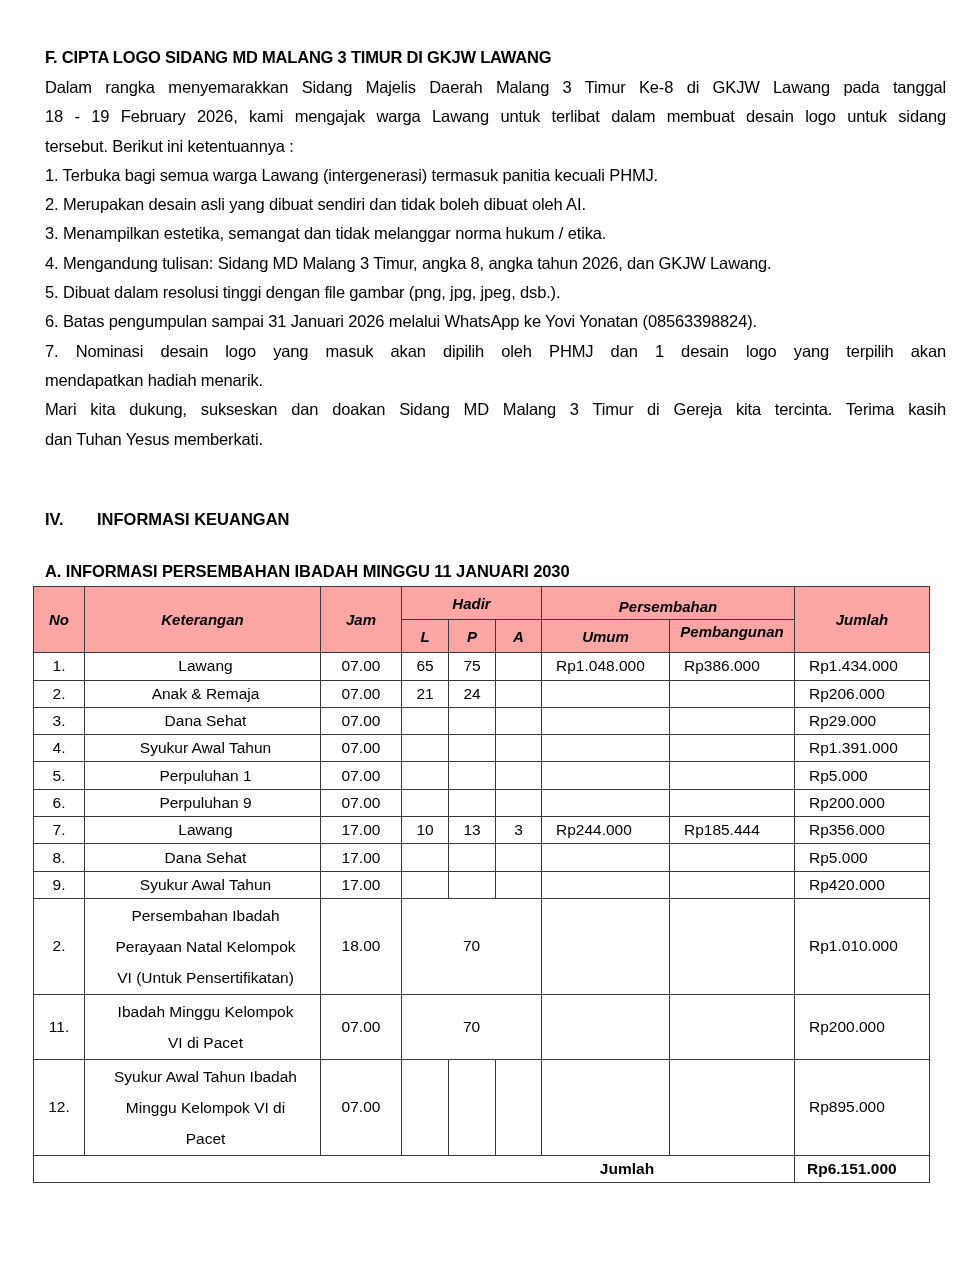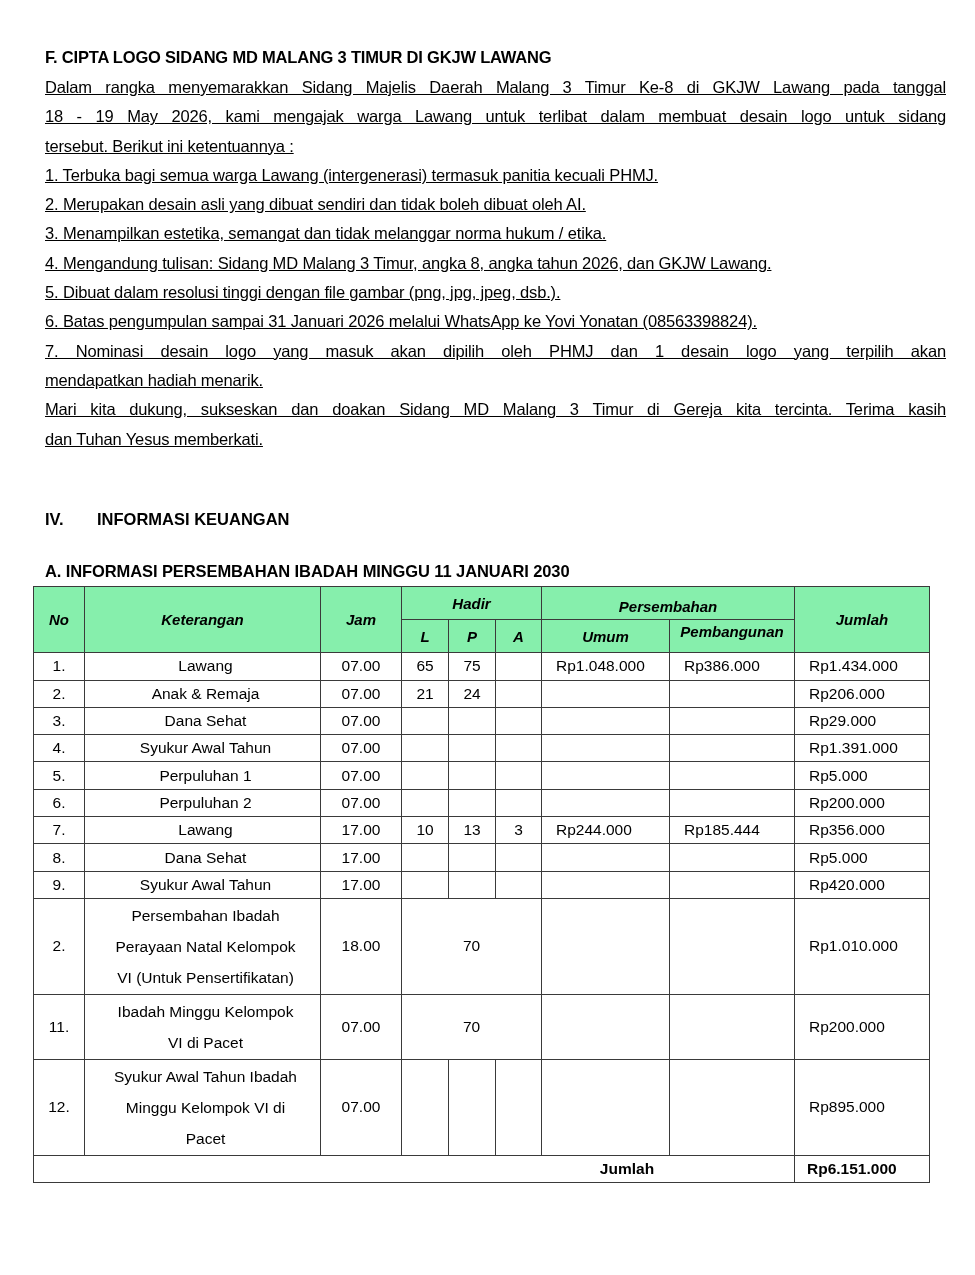--- a/index.html
+++ b/index.html
@@ -7,39 +7,39 @@
   .page { position:absolute; left:0; top:0; width:975px; height:1275px; }
   .heading { position:absolute; left:45px; font-weight:bold; font-size:16.5px; letter-spacing:-0.2px; }
   .para { position:absolute; left:45px; width:901px; font-size:16.5px; line-height:29.3px; text-align:justify; letter-spacing:-0.15px; }
   .para .line { display:block; height:29.3px; white-space:nowrap; }
   .para .line.just { text-align:justify; text-align-last:justify; white-space:normal; }
   .sec-iv { position:absolute; left:45px; top:510px; font-weight:bold; font-size:16.5px; }
   .sec-iv .num { display:inline-block; width:52px; }
   .sec-a { position:absolute; left:45px; top:562px; font-weight:bold; font-size:16.5px; letter-spacing:-0.1px; }
   table.fin { position:absolute; left:33px; top:586px; border-collapse:collapse; font-size:15.5px; table-layout:fixed; }
   table.fin td, table.fin th { border:1.3px solid #3a3a3a; padding:0 4px; height:26.3px; }
-  table.fin th { background:#86efac; font-style:italic; font-weight:bold; font-size:15px; }
+  table.fin th { background:#fca5a5; font-style:italic; font-weight:bold; font-size:15px; }
   .c { text-align:center; }
   .l { text-align:center; padding-left:10px !important; }
   .rp { display:flex; padding:0 6px 0 10px; }
   .multi { line-height:31px; padding-top:1px !important; padding-bottom:1px !important; }
   .total-label { text-align:center; font-weight:bold; padding-left:430px !important; }
   .bold { font-weight:bold; }
   th.small { font-size:13px; }
 </style>
 </head>
 <body>
 
 <div class="page">
 
   <div class="heading" style="top:48px;">F. CIPTA LOGO SIDANG MD MALANG 3 TIMUR DI GKJW LAWANG</div>
 
-  <div class="para" style="top:73px;text-decoration:underline;">
+  <div class="para" style="top:73px;">
     <span class="line just">Dalam rangka menyemarakkan Sidang Majelis Daerah Malang 3 Timur Ke-8 di GKJW Lawang pada tanggal</span>
-    <span class="line just">18 - 19 May 2026, kami mengajak warga Lawang untuk terlibat dalam membuat desain logo untuk sidang</span>
+    <span class="line just">18 - 19 February 2026, kami mengajak warga Lawang untuk terlibat dalam membuat desain logo untuk sidang</span>
     <span class="line">tersebut. Berikut ini ketentuannya :</span>
     <span class="line">1. Terbuka bagi semua warga Lawang (intergenerasi) termasuk panitia kecuali PHMJ.</span>
     <span class="line">2. Merupakan desain asli yang dibuat sendiri dan tidak boleh dibuat oleh AI.</span>
     <span class="line">3. Menampilkan estetika, semangat dan tidak melanggar norma hukum / etika.</span>
     <span class="line">4. Mengandung tulisan: Sidang MD Malang 3 Timur, angka 8, angka tahun 2026, dan GKJW Lawang.</span>
     <span class="line">5. Dibuat dalam resolusi tinggi dengan file gambar (png, jpg, jpeg, dsb.).</span>
     <span class="line">6. Batas pengumpulan sampai 31 Januari 2026 melalui WhatsApp ke Yovi Yonatan (08563398824).</span>
     <span class="line just">7. Nominasi desain logo yang masuk akan dipilih oleh PHMJ dan 1 desain logo yang terpilih akan</span>
     <span class="line">mendapatkan hadiah menarik.</span>
     <span class="line just">Mari kita dukung, sukseskan dan doakan Sidang MD Malang 3 Timur di Gereja kita tercinta. Terima kasih</span>
@@ -167,21 +167,21 @@
           <td></td>
           <td>
             <div class="rp">
               <span>Rp</span>
               <span>5.000</span>
             </div>
           </td>
         </tr>
         <tr>
           <td class="c">6.</td>
-          <td class="l">Perpuluhan 2</td>
+          <td class="l">Perpuluhan 9</td>
           <td class="c">07.00</td>
           <td class="c"></td>
           <td class="c"></td>
           <td class="c"></td>
           <td></td>
           <td></td>
           <td>
             <div class="rp">
               <span>Rp</span>
               <span>200.000</span>

